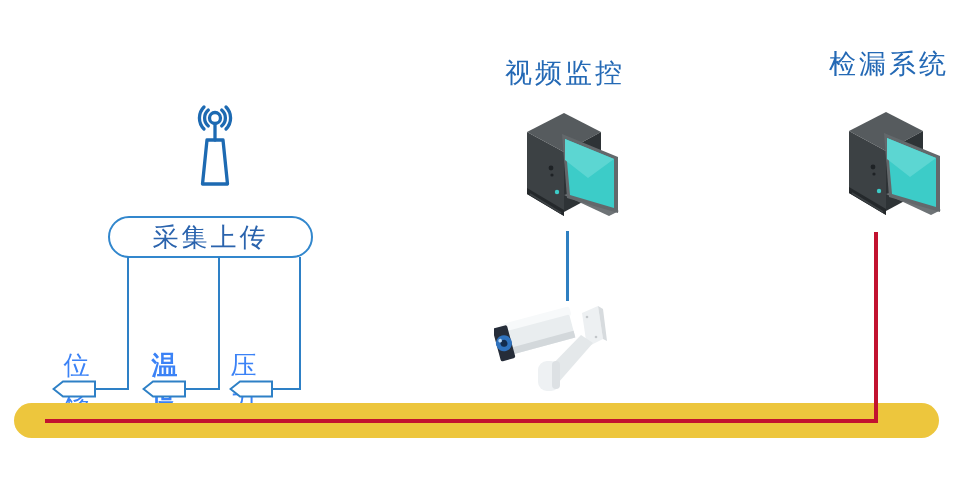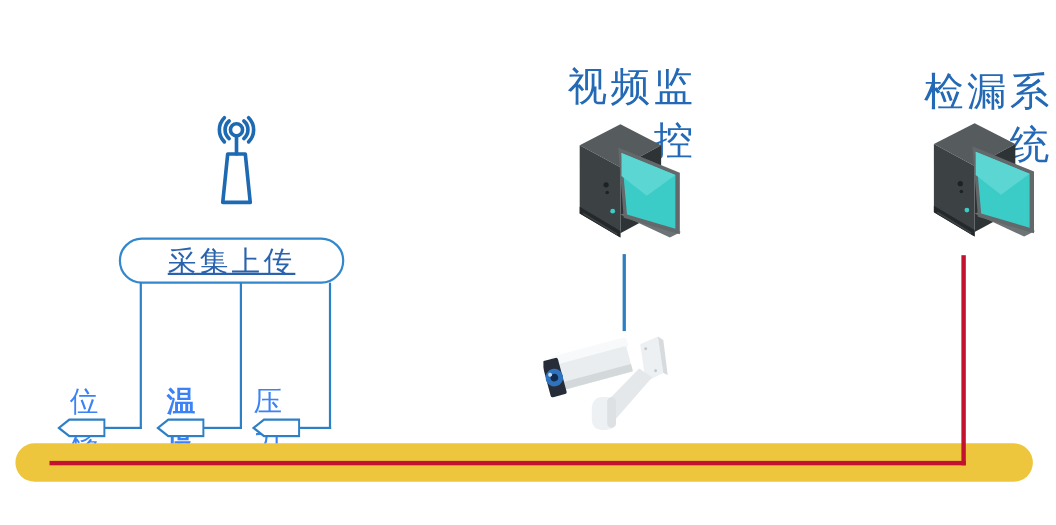--- a/index.html
+++ b/index.html
@@ -9,37 +9,36 @@
   }
   .abs { position:absolute; }
 
   
   .pill {
     position:absolute; left:108px; top:216px; width:205px; height:42px;
     border:2px solid #3287cd; border-radius:23px; box-sizing:border-box;
     display:flex; align-items:center; justify-content:center;
     color:#2a63ad; font-size:26px; font-weight:500; letter-spacing:3px;
     background:#fff;
-    text-decoration:underline;
   }
 
   
   .vline { position:absolute; width:2px; background:#2e80c6; }
   .hline { position:absolute; height:2px; background:#2e80c6; }
 
   
   .sensor-label {
     position:absolute; width:48px; text-align:center;
     color:#3b82f6; font-size:26px; letter-spacing:1px;
   }
 
   
   .sys-title {
-    position:absolute; width:136px; text-align:right;
-    color:#2469b5; font-size:36px; font-weight:500; letter-spacing:3px;
+    position:absolute; width:136px; text-align:center;
+    color:#2469b5; font-size:27px; font-weight:500; letter-spacing:3px;
   }
 
   
   .pipe {
     position:absolute; left:14px; top:403px; width:925px; height:35px;
     background:#edc63d; border-radius:18px;
   }
   .fiber-h { position:absolute; left:45px; top:419px; width:833px; height:4px; background:#c2122f; }
   .fiber-v { position:absolute; left:874px; top:232px; width:4px; height:191px; background:#c2122f; }
   .video-drop { position:absolute; left:566px; top:231px; width:3px; height:70px; background:#2e7fc1; }
@@ -88,21 +87,21 @@
         <polygon points="43,1.5 11,1.5 1.5,9 11,16.5 43,16.5" fill="#ffffff" stroke="#2e80c6" stroke-width="2" stroke-linejoin="miter"></polygon>
       </svg>
   </div>
   <div class="abs" style="left:229px; top:380px;">
     <svg width="44" height="18" viewBox="0 0 44 18">
         <polygon points="43,1.5 11,1.5 1.5,9 11,16.5 43,16.5" fill="#ffffff" stroke="#2e80c6" stroke-width="2" stroke-linejoin="miter"></polygon>
       </svg>
   </div>
 
   <div class="sys-title" style="left:497px; top:55px;">视频监控</div>
-  <div class="sys-title" style="left:821px; top:59px;">检漏系统</div>
+  <div class="sys-title" style="left:821px; top:46px;">检漏系统</div>
 
   <div class="abs" style="left:523px; top:104px;">
     <svg width="98" height="115" viewBox="0 0 98 115">
       <polygon points="4,28 41,9 78,28 41,48" fill="#565b5e"></polygon>
       <polygon points="41,48 78,28 78,88 41,108" fill="#2e3336"></polygon>
       <polygon points="4,28 41,48 41,112 4,90" fill="#3c4144"></polygon>
       <polygon points="4,84 41,106 41,112 4,90" fill="#24282b"></polygon>
       <line x1="7" y1="90" x2="38" y2="109" stroke="#3c4144" stroke-width="1.5"></line>
       <circle cx="28" cy="64" r="2.4" fill="#1e2225"></circle>
       <circle cx="29" cy="71" r="1.6" fill="#1e2225"></circle>

